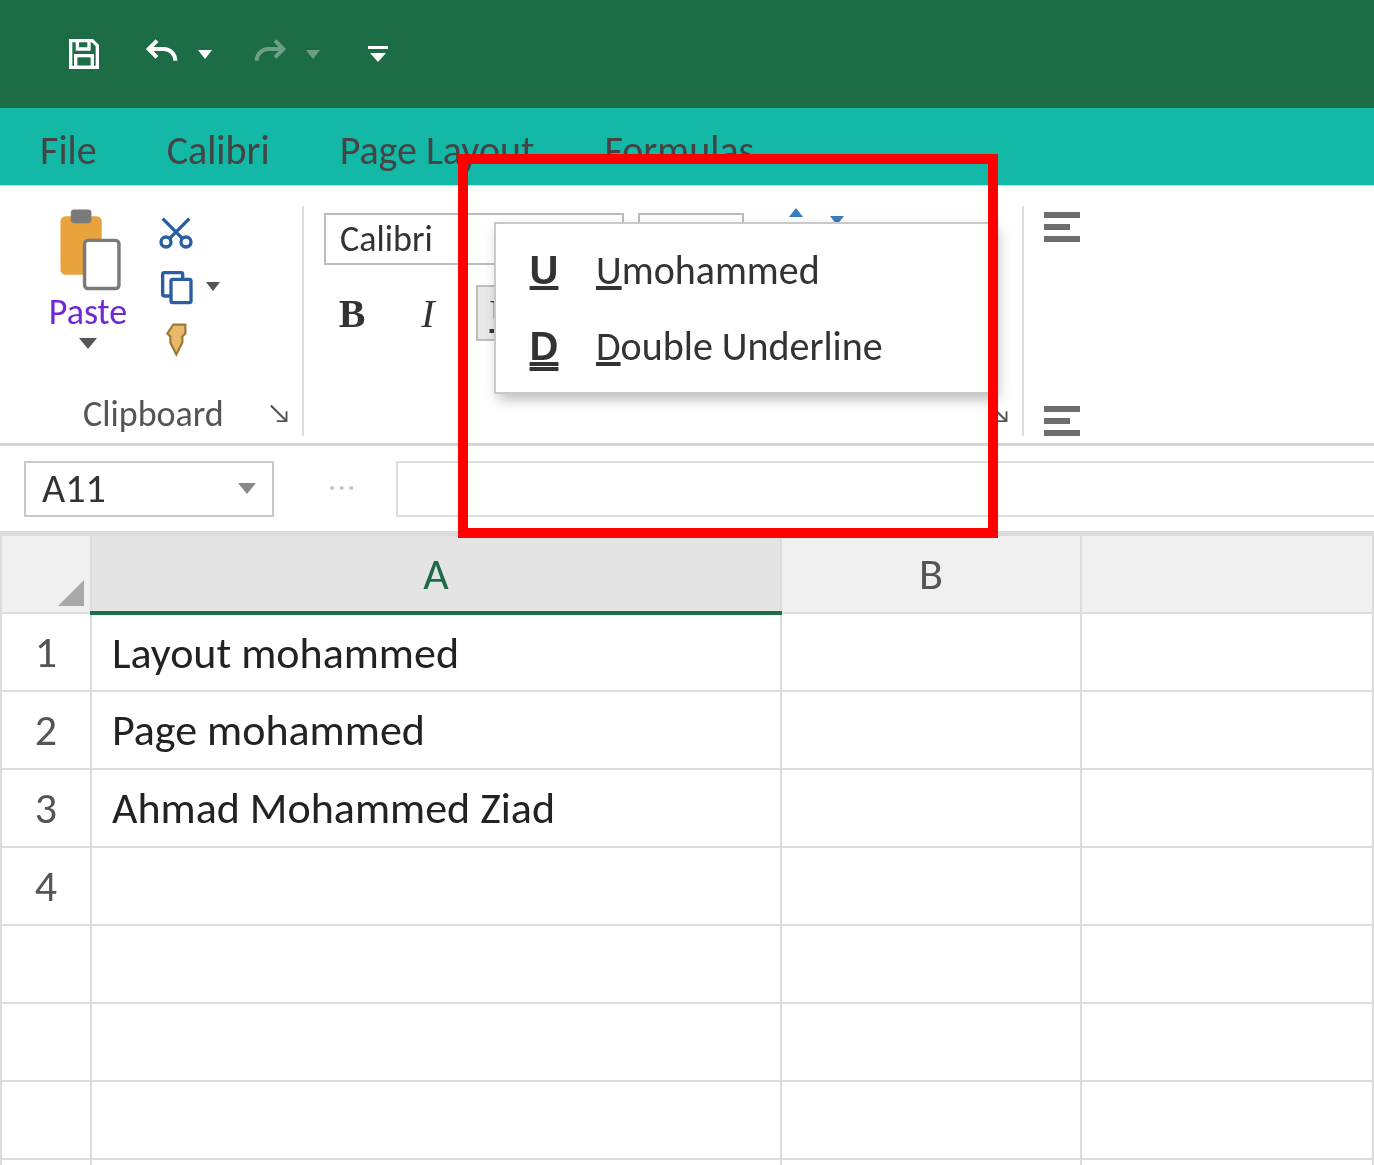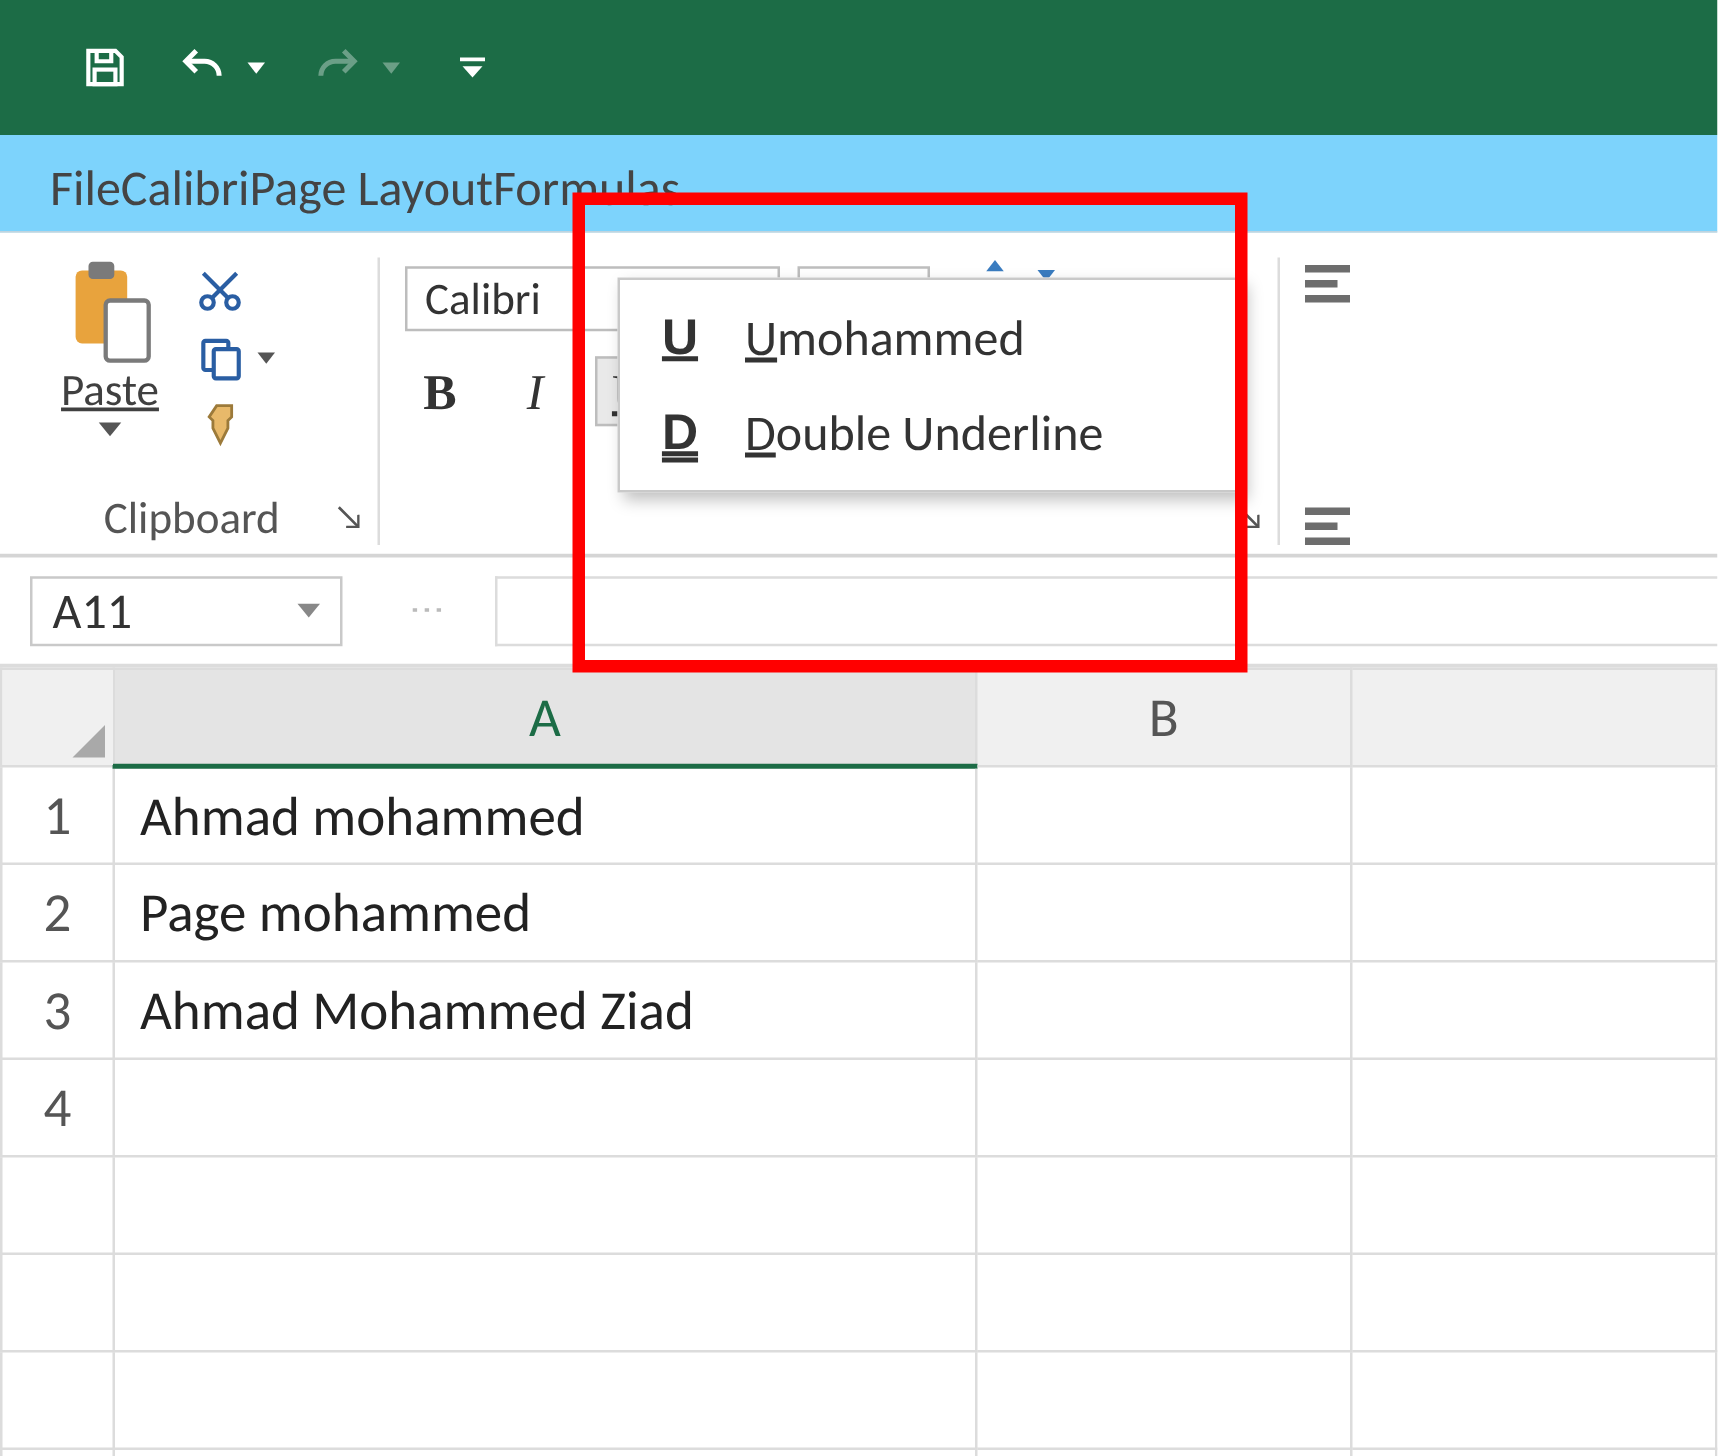--- a/index.html
+++ b/index.html
@@ -51,25 +51,26 @@
   .qat .customize .tri {
     width:0;height:0;
     border-left:8px solid transparent;
     border-right:8px solid transparent;
     border-top:9px solid #ffffff;
   }
 
   
   .ribbon-tabs {
     height: 78px;
-    background: #7dd3fc;
+    background: #14b8a6;
     border-bottom: 1px solid #d5d5d5;
     display: flex;
     align-items: flex-end;
     padding: 0 40px 0 40px;
+    gap: 70px;
   }
   .ribbon-tabs .tab {
     font-size: 40px;
     color: #444;
     padding: 12px 0 10px 0;
     cursor: pointer;
   }
   .ribbon-tabs .tab.active {
     border-bottom: 7px solid #1c6c46;
     color: #333;
@@ -117,23 +118,22 @@
   }
   .paste-btn {
     width: 100px;
     display:flex;
     flex-direction:column;
     align-items:center;
   }
   .paste-btn svg { display:block; }
   .paste-btn .label {
     font-size: 36px;
-    color:#404040;
+    color:#6d28d9;
     margin-top:-2px;
-    text-decoration:underline;
   }
   .paste-btn .tri {
     width:0;height:0;
     border-left:9px solid transparent;
     border-right:9px solid transparent;
     border-top:11px solid #555;
     margin-top:4px;
   }
   .clip-mini {
     display:flex;
@@ -621,21 +621,21 @@
   <table class="sheet">
     <tbody>
         <tr>
       <th class="select-all"></th>
       <th class="col-A selected">A</th>
       <th class="col-B">B</th>
       <th class="col-C"></th>
     </tr>
     <tr>
       <td class="rowhead">1</td>
-      <td class="cell">Ahmad mohammed</td>
+      <td class="cell">Layout mohammed</td>
       <td class="cell"></td>
       <td class="cell"></td>
     </tr>
     <tr>
       <td class="rowhead">2</td>
       <td class="cell">Page mohammed</td>
       <td class="cell"></td>
       <td class="cell"></td>
     </tr>
     <tr>

